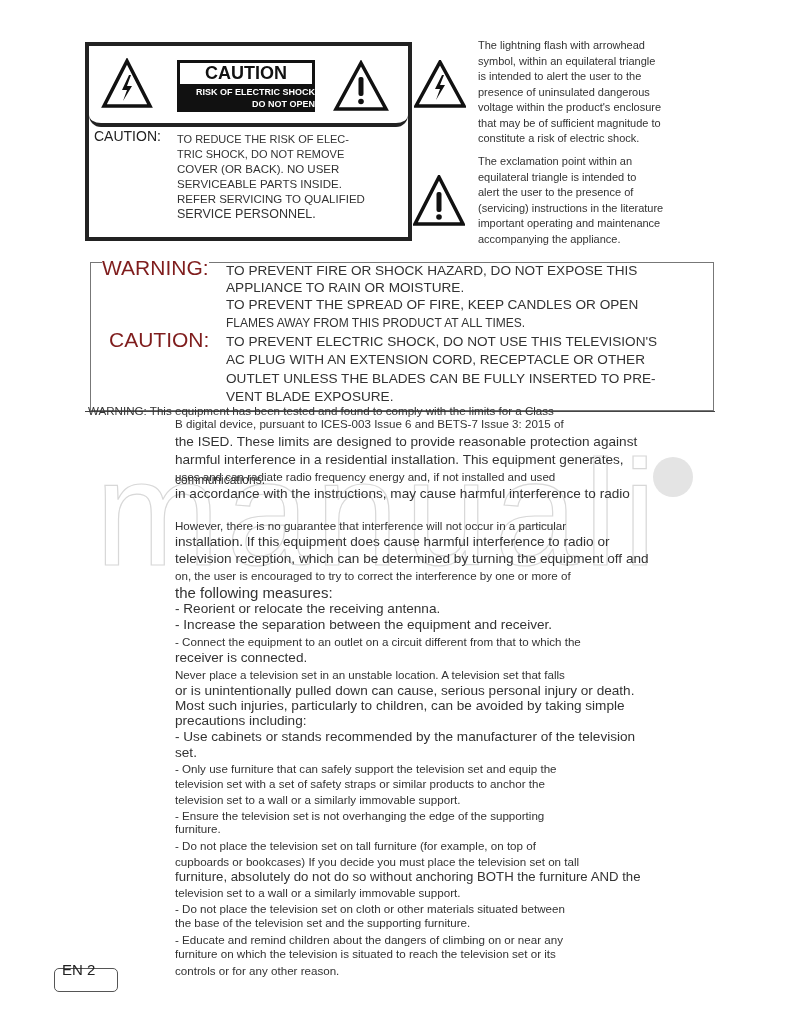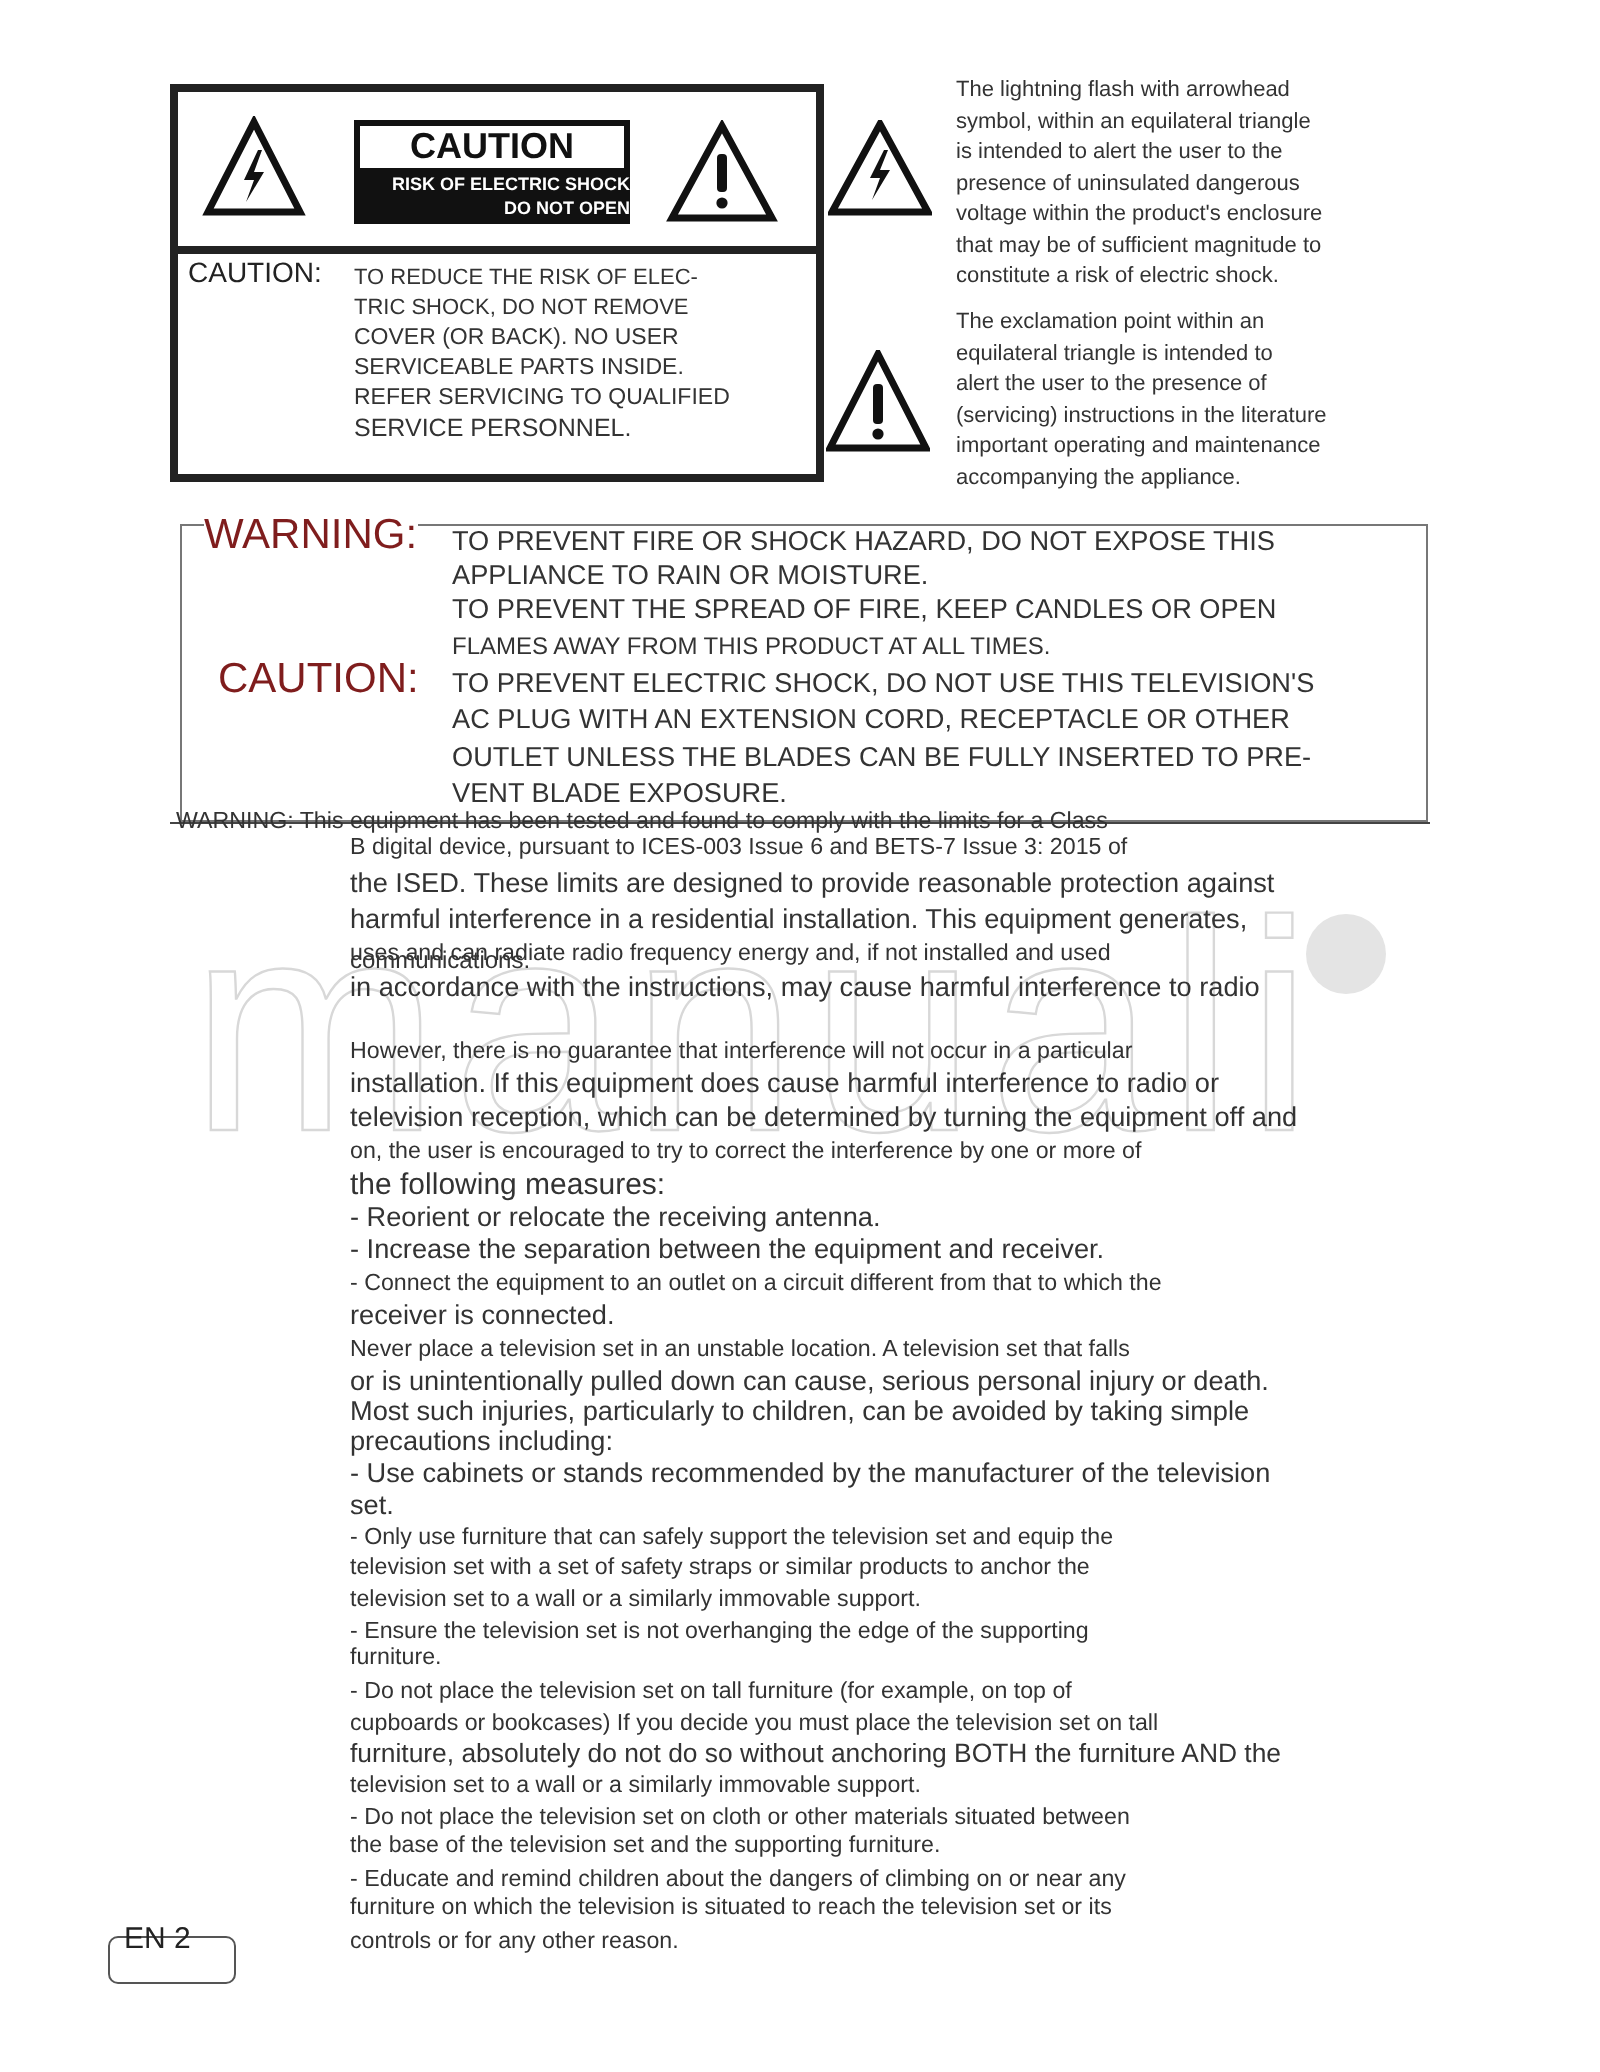--- a/index.html
+++ b/index.html
@@ -10,21 +10,21 @@
   
   .watermark { position:absolute; left:95px; top:438px; font-family:"Liberation Sans", sans-serif;
      font-size:150px; letter-spacing:6px; color:transparent; -webkit-text-stroke:1.2px #d8d8d8;
      line-height:1; white-space:nowrap; z-index:0; }
   .wm-dot { position:absolute; left:653px; top:457px; width:40px; height:40px; border-radius:50%;
      background:#e4e4e4; z-index:0; }
 
   
   .caution-box { left:85px; top:42px; width:319px; height:191px; border:4px solid #222;
      box-sizing:content-box; }
-  .caution-top { position:absolute; left:0; top:0; width:319px; height:77px; border-bottom:4px solid #222; }
+  .caution-top { position:absolute; left:0; top:0; width:319px; height:77px; border-bottom:4px solid #222;border-radius:12px; }
   .tri { position:absolute; }
   .label-box { position:absolute; left:88px; top:14px; width:138px; height:52px; background:#111; }
   .label-box .white { position:absolute; left:3px; top:3px; right:3px; height:21px; background:#fff;
      color:#111; font-weight:bold; font-size:18px; text-align:center; line-height:21px; }
   .label-box .sub { position:absolute; left:0; right:0; color:#fff; font-weight:bold; font-size:9px;
      text-align:right; }
   .caution-lbl { position:absolute; left:5px; top:82px; font-size:14px; color:#222; }
   .caution-body { position:absolute; left:88px; top:86px; font-size:11px; line-height:15px; color:#333; }
   .caution-body div:nth-child(n+3) { font-size:11.5px; }
 

